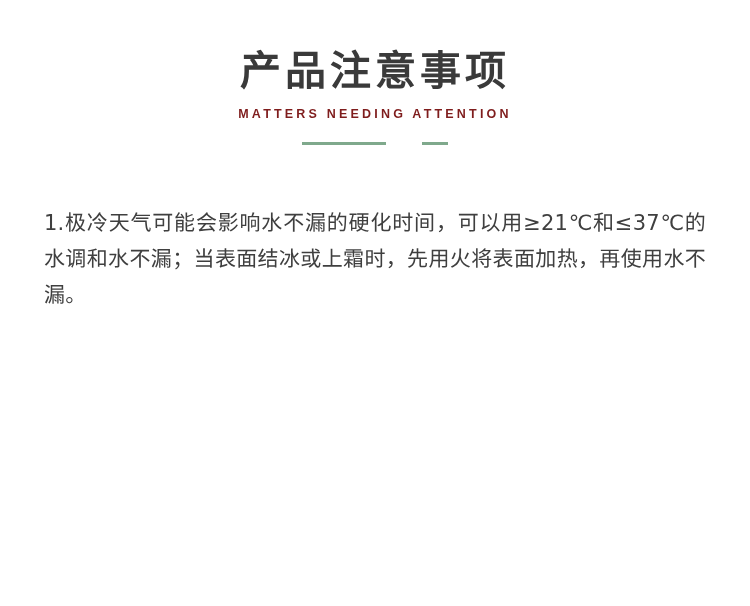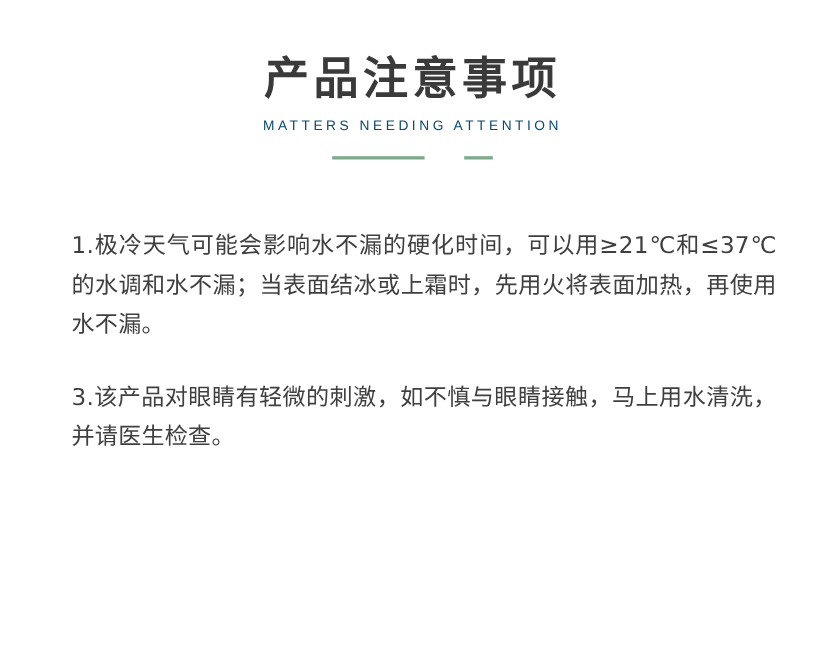--- a/index.html
+++ b/index.html
@@ -32,22 +32,22 @@
     letter-spacing: 4px;
     font-weight: 700;
     color: #3a3a3a;
     margin: 0;
     font-family: "DejaVu Sans", "Liberation Sans", sans-serif;
   }
   .header-subtitle {
     margin: 10px 0 0 0;
     font-size: 12.5px;
     letter-spacing: 3.2px;
-    color: #0c4a6e;
-    font-weight: 400;
+    color: #7f1d1d;
+    font-weight: 700;
     font-family: "Liberation Sans", sans-serif;
   }
 
   
   .divider {
     margin: 16px auto 0 auto;
     width: 146px;
     height: 14px;
     position: relative;
   }
@@ -65,21 +65,20 @@
     right: 0;
     width: 26px;
   }
 
   
   .content {
     position: absolute;
     top: 205px;
     left: 44px;
     right: 44px;
-    margin-left: 21px;
   }
   .paragraph {
     font-size: 21px;
     line-height: 36px;
     color: #3f3f3f;
     margin: 0 0 30px 0;
     text-align: justify;
     letter-spacing: 0.2px;
     font-family: "DejaVu Sans", "Liberation Sans", sans-serif;
   }
@@ -96,16 +95,15 @@
     <h1 class="header-title">产品注意事项</h1>
     <div class="header-subtitle">MATTERS NEEDING ATTENTION</div>
     <div class="divider">
       <span class="bar bar-left" style="background: rgb(127, 169, 140);"></span>
       <span class="bar bar-right" style="background: rgb(127, 169, 140);"></span>
     </div>
   </div>
 
   <div class="content">
     <p class="paragraph">1.极冷天气可能会影响水不漏的硬化时间，可以用≥21℃和≤37℃的水调和水不漏；当表面结冰或上霜时，先用火将表面加热，再使用水不漏。</p>
-    <p class="paragraph">3.该产品对眼睛有轻微的刺激，如不慎与眼睛接触，马上用水清洗，并请医生检查。</p>
   </div>
 
 </div>
 
 </body></html>

